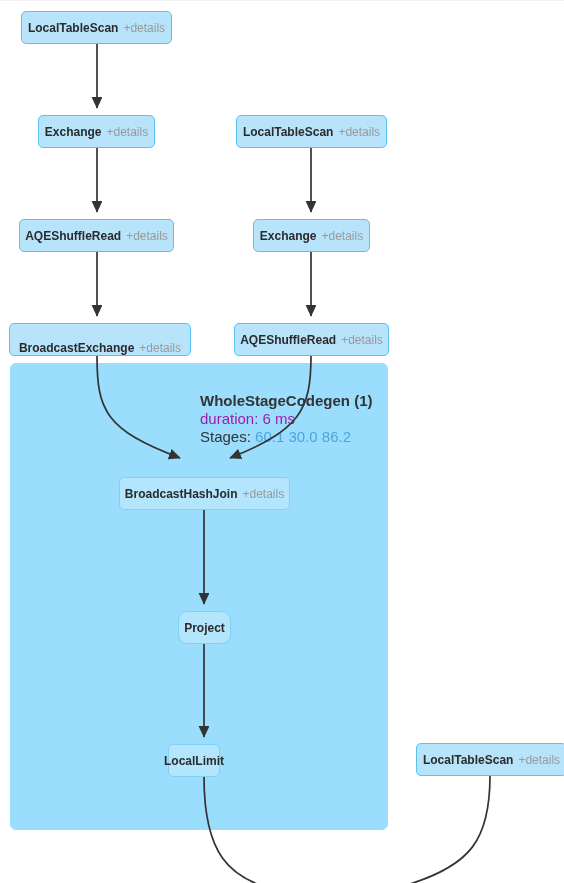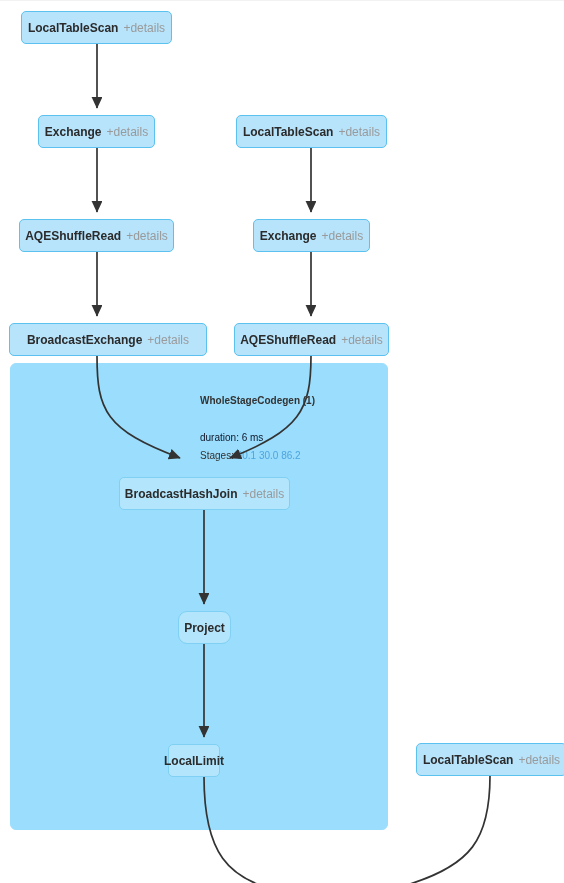--- a/index.html
+++ b/index.html
@@ -44,33 +44,32 @@
   .cluster {
     position: absolute;
     background: #9ADDFC;
     border: 1px solid #9ADDFC;
     border-radius: 6px;
     box-sizing: border-box;
   }
   .cluster-label {
     position: absolute;
     color: #333333;
-    font-size: 10px;
+    font-size: 15px;
     line-height: 18px;
     white-space: nowrap;
   }
   .cluster-label .wsc-title {
     font-weight: bold;
     color: #333333;
     display: block;
   }
   .cluster-label .wsc-duration {
     display: block;
-    color: #0f172a;
-    margin-top: 19px;
+    color: #a21caf;
   }
   .cluster-label .wsc-stages {
     display: block;
     color: #333333;
   }
   .cluster-label .stage-link {
     color: #4EA4E0;
     text-decoration: none;
     cursor: pointer;
   }
@@ -148,21 +147,21 @@
         <span class="ndetails">+details</span>
       </div>
       <div class="node" id="n2" style="left: 38px; top: 115px; width: 117px; height: 33px;">
         <span class="nname">Exchange</span>
         <span class="ndetails">+details</span>
       </div>
       <div class="node" id="n3" style="left: 19px; top: 219px; width: 155px; height: 33px;">
         <span class="nname">AQEShuffleRead</span>
         <span class="ndetails">+details</span>
       </div>
-      <div class="node" id="n4" style="left: 9px; top: 323px; width: 198px; height: 33px;">
+      <div class="node" id="n4" style="left: 9px; top: 323px; width: 182px; height: 33px; align-items: flex-end;">
         <span class="nname">BroadcastExchange</span>
         <span class="ndetails">+details</span>
       </div>
       <div class="node" id="n5" style="left: 236px; top: 115px; width: 151px; height: 33px;">
         <span class="nname">LocalTableScan</span>
         <span class="ndetails">+details</span>
       </div>
       <div class="node" id="n6" style="left: 253px; top: 219px; width: 117px; height: 33px;">
         <span class="nname">Exchange</span>
         <span class="ndetails">+details</span>

